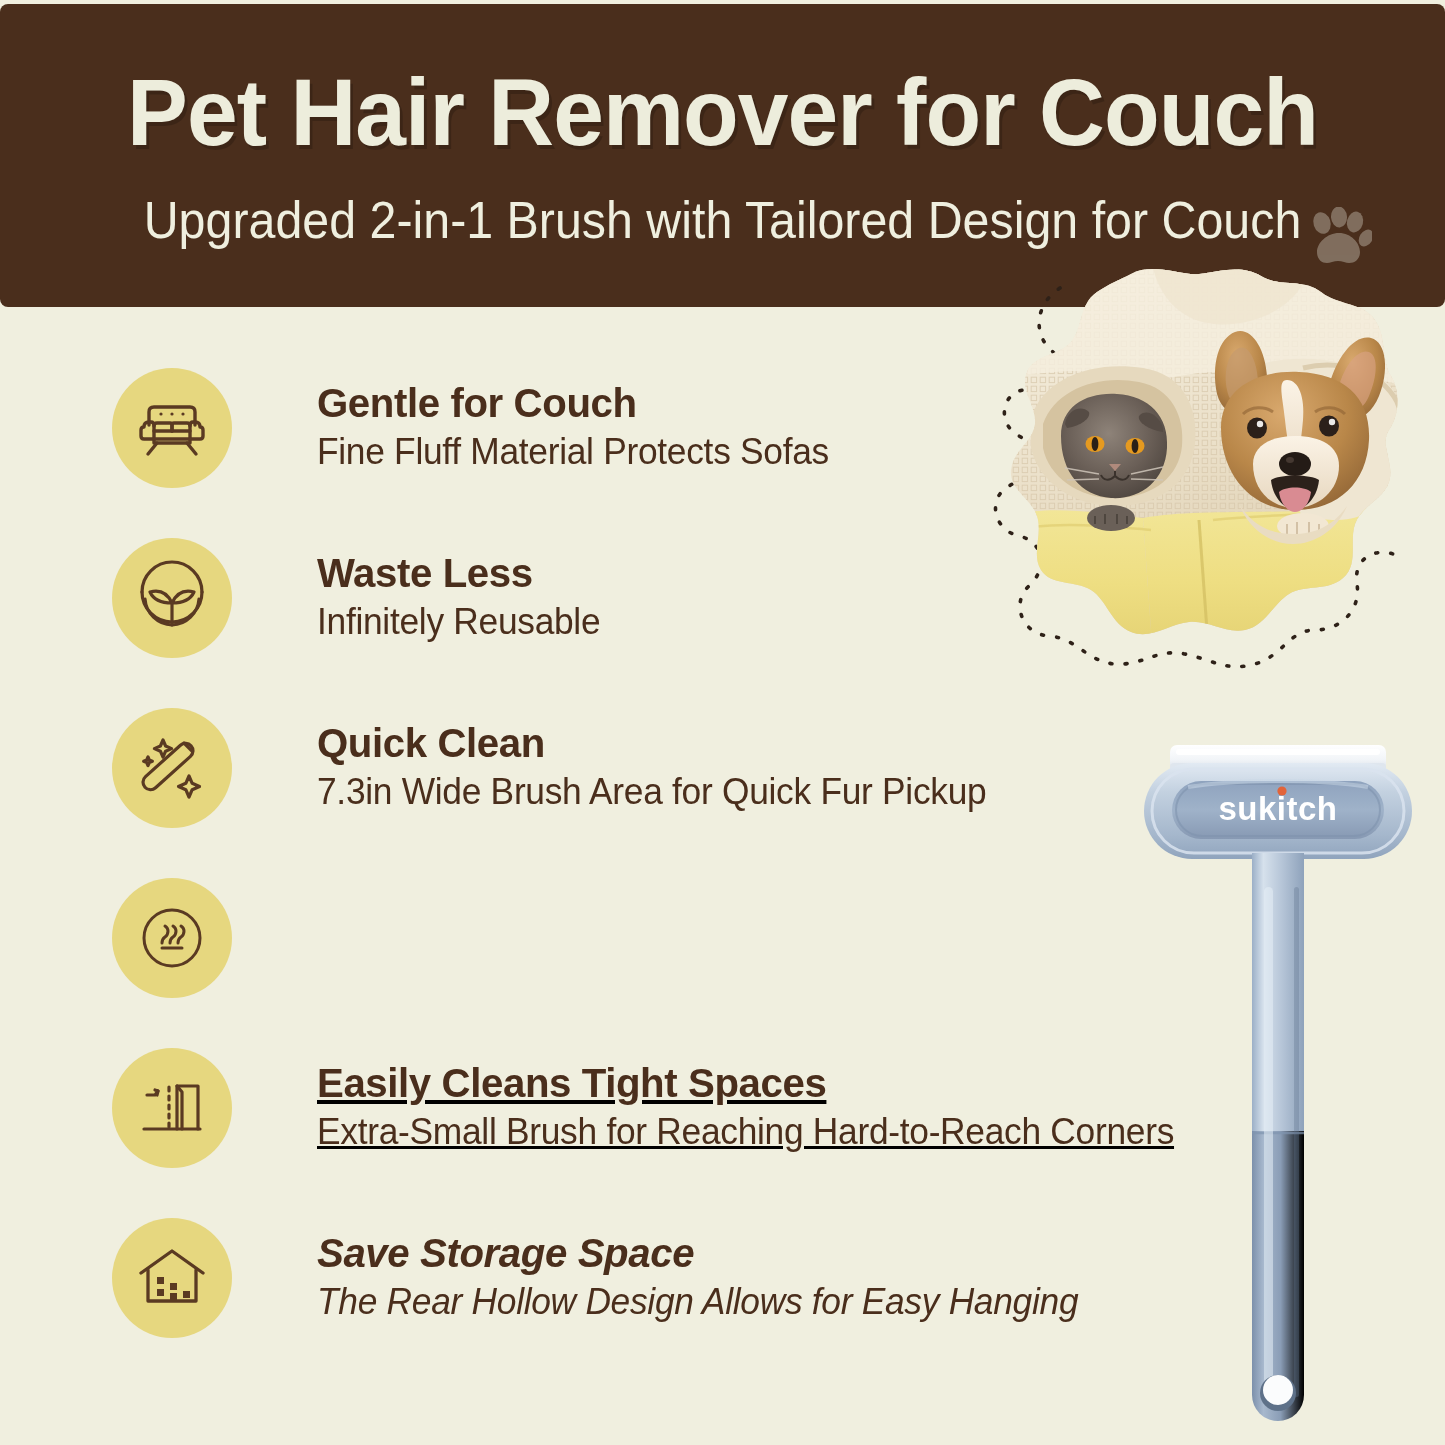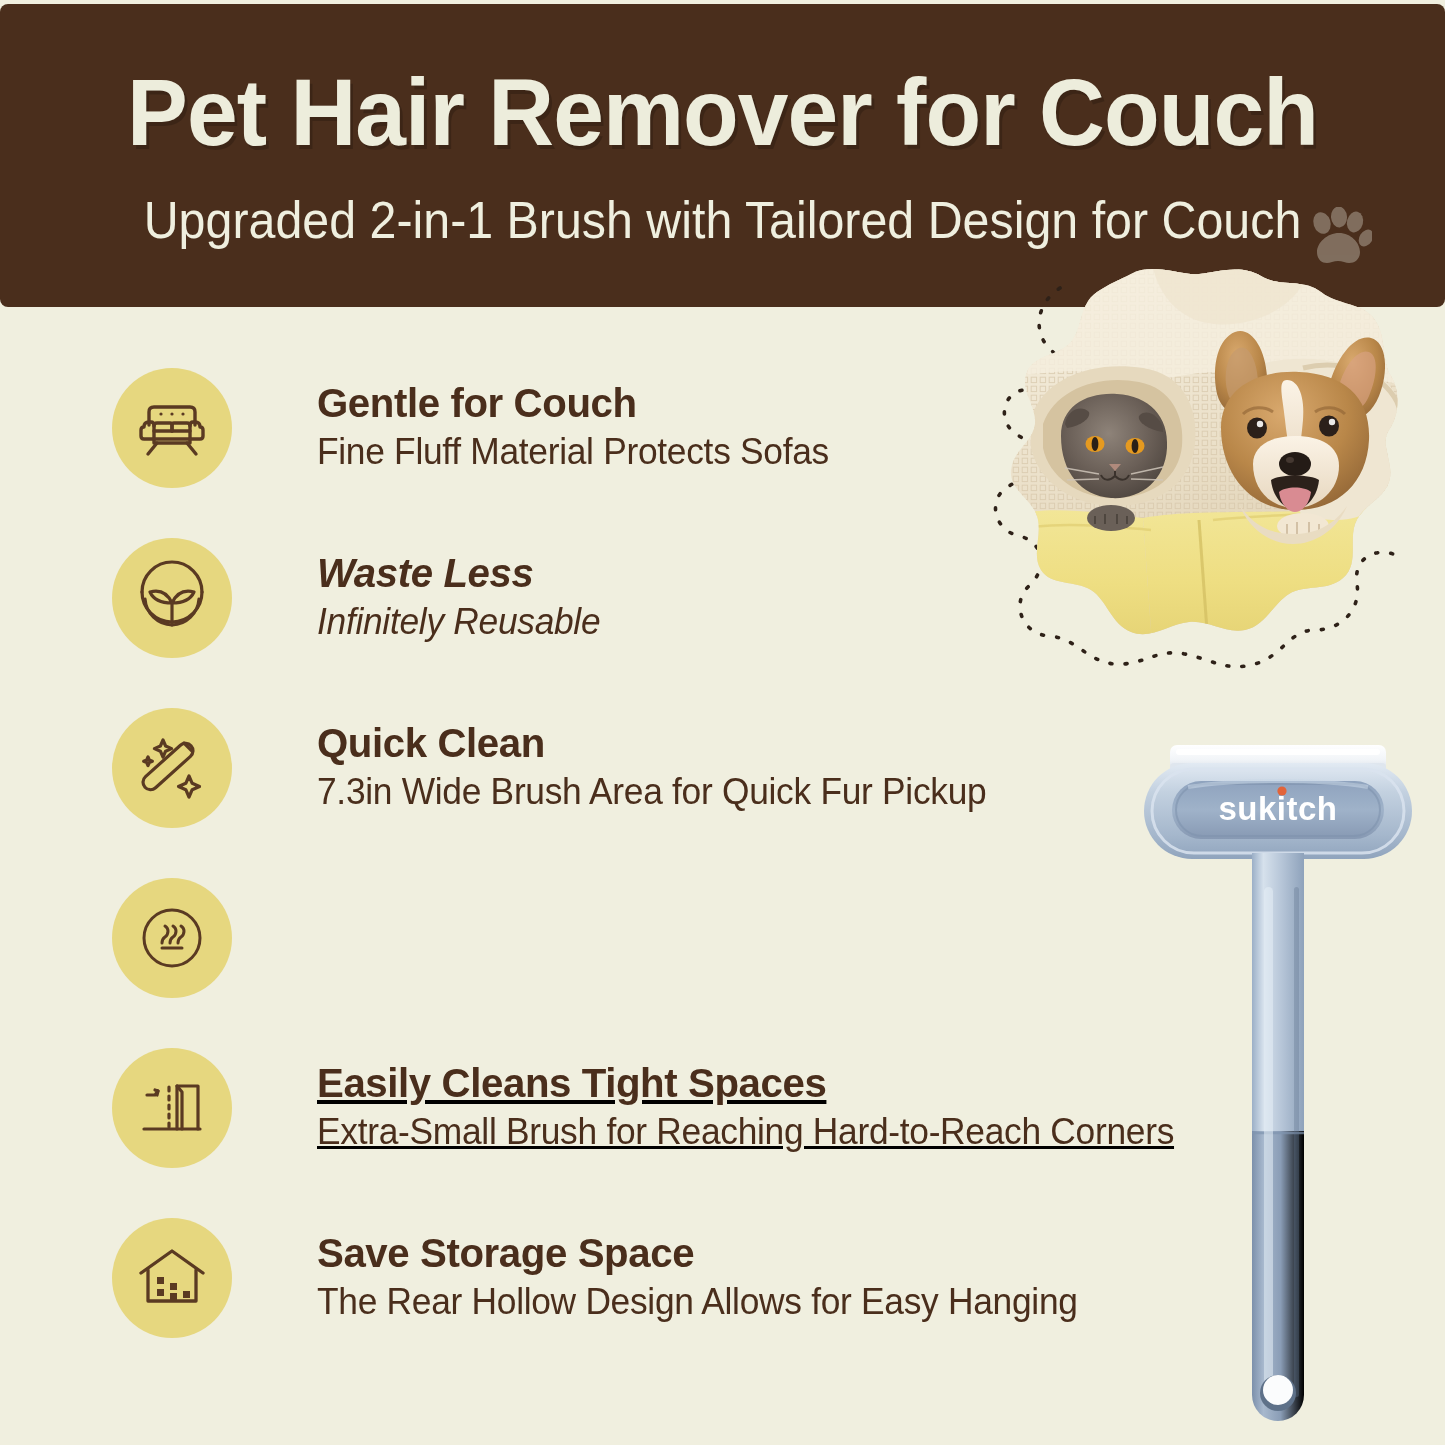--- a/index.html
+++ b/index.html
@@ -166,21 +166,21 @@
         <circle cx="39" cy="25" r="1.6" fill="#5A3A22" stroke="none"></circle>
         <circle cx="50" cy="25" r="1.6" fill="#5A3A22" stroke="none"></circle>
       </svg>
     </div>
     <div class="feature-text">
       <div class="feature-title">Gentle for Couch</div>
       <div class="feature-desc">Fine Fluff Material Protects Sofas</div>
     </div>
   </div>
 
-  <div class="feature-row" style="top:232px;font-style:italic;">
+  <div class="feature-row" style="top:232px;">
     <div class="icon-circle">
       <svg width="78" height="78" viewBox="0 0 78 78" fill="none" stroke="#5A3A22" stroke-width="3.2" stroke-linecap="round" stroke-linejoin="round">
         <path d="M9 33 A30 30 0 0 1 69 33"></path>
         <path d="M9 33 A30 30 0 0 0 69 33"></path>
         <path d="M12 40 A28 28 0 0 0 39 66 A28 28 0 0 0 66 40"></path>
         <path d="M39 44 Q22 44 17 33 Q32 29 39 44 Z"></path>
         <path d="M39 44 Q56 44 61 33 Q46 29 39 44 Z"></path>
         <path d="M39 44 L39 66"></path>
       </svg>
     </div>
@@ -228,21 +228,21 @@
         <path d="M14 26 L22 26 L25 22"></path>
         <path d="M25 22 L22 21 M25 22 L24 26"></path>
       </svg>
     </div>
     <div class="feature-text">
       <div class="feature-title">Easily Cleans Tight Spaces</div>
       <div class="feature-desc">Extra-Small Brush for Reaching Hard-to-Reach Corners</div>
     </div>
   </div>
 
-  <div class="feature-row" style="top:912px;">
+  <div class="feature-row" style="top:912px;font-style:italic;">
     <div class="icon-circle">
       <svg width="78" height="78" viewBox="0 0 78 78" fill="none" stroke="#5A3A22" stroke-width="3.3" stroke-linecap="round" stroke-linejoin="round">
         <path d="M8 34 L39 12 L70 34"></path>
         <path d="M15 31 L15 62 L63 62 L63 31"></path>
         <rect x="24" y="38" width="7" height="7" fill="#5A3A22" stroke="none"></rect>
         <rect x="24" y="50" width="7" height="7" fill="#5A3A22" stroke="none"></rect>
         <rect x="37" y="44" width="7" height="7" fill="#5A3A22" stroke="none"></rect>
         <rect x="37" y="54" width="7" height="7" fill="#5A3A22" stroke="none"></rect>
         <rect x="50" y="52" width="7" height="7" fill="#5A3A22" stroke="none"></rect>
       </svg>

